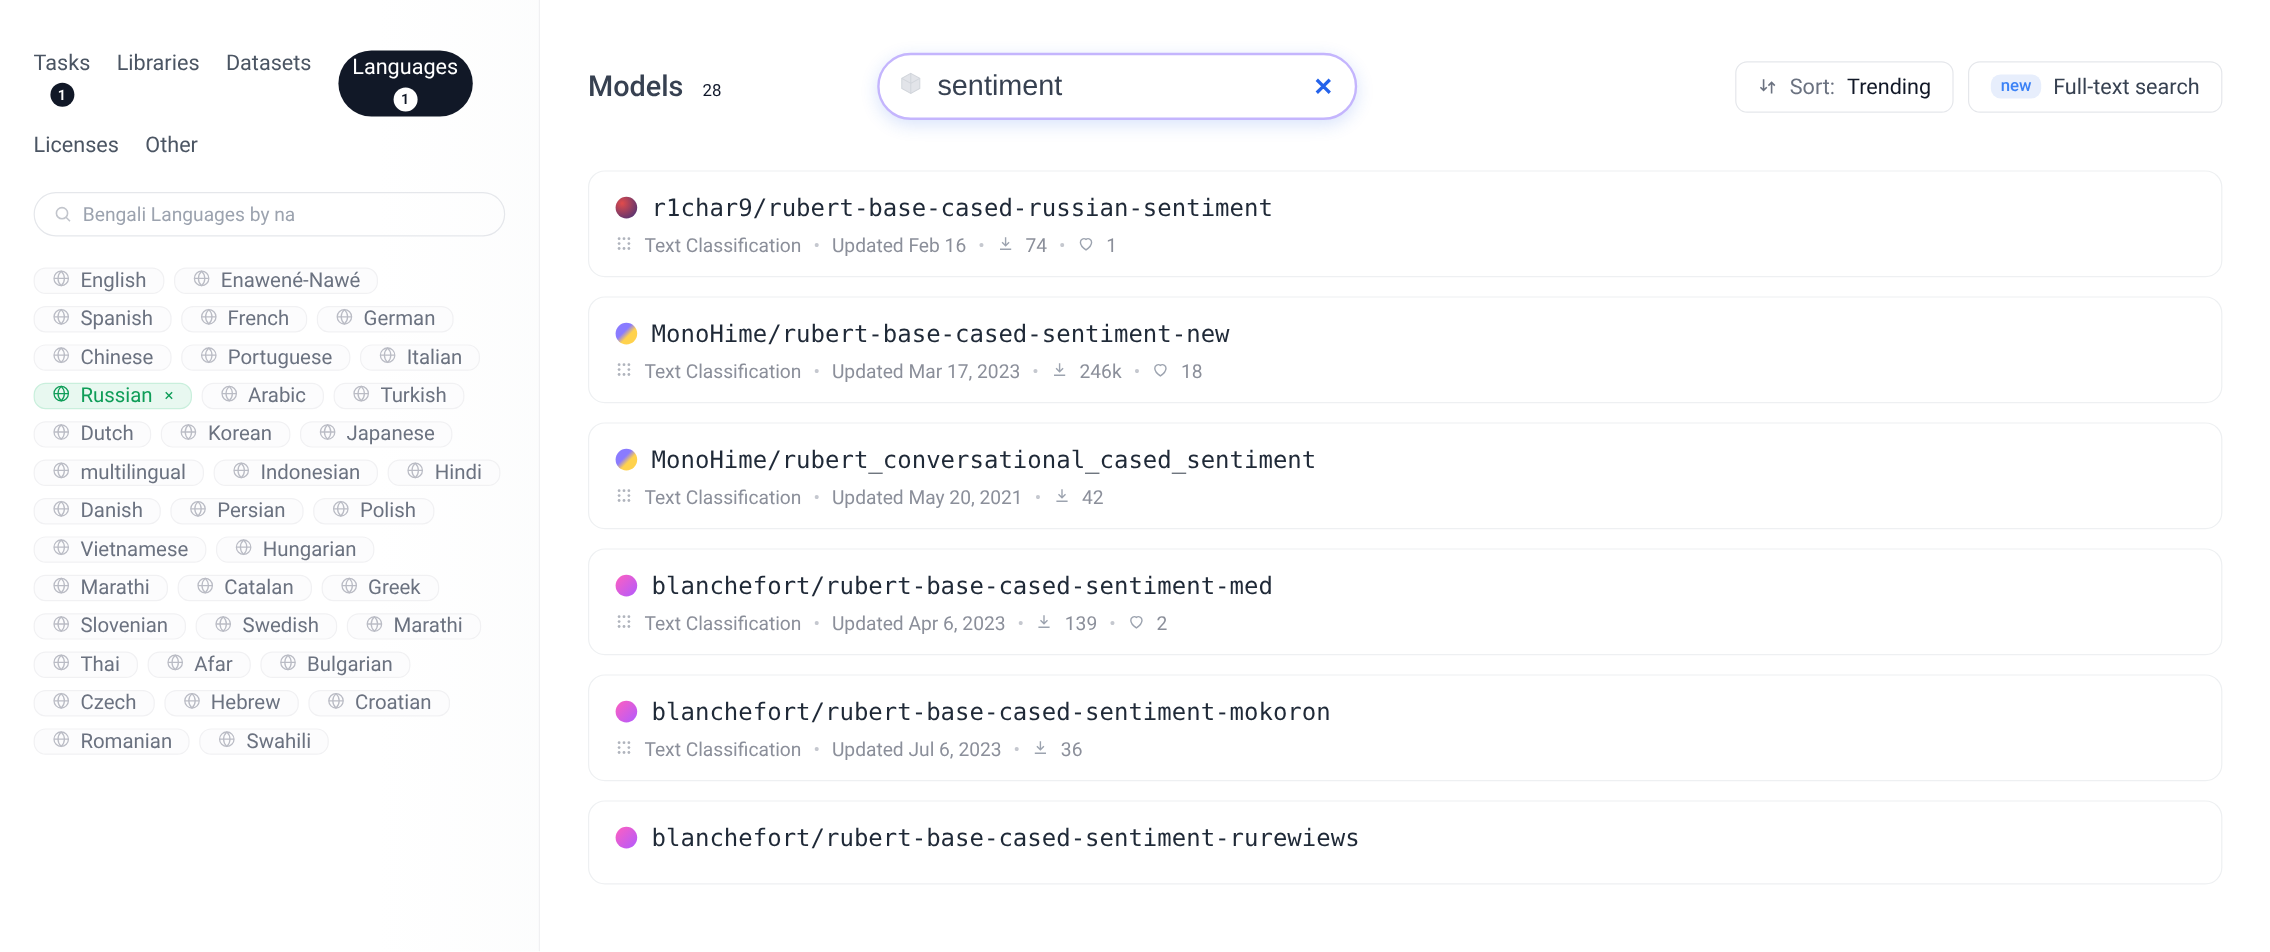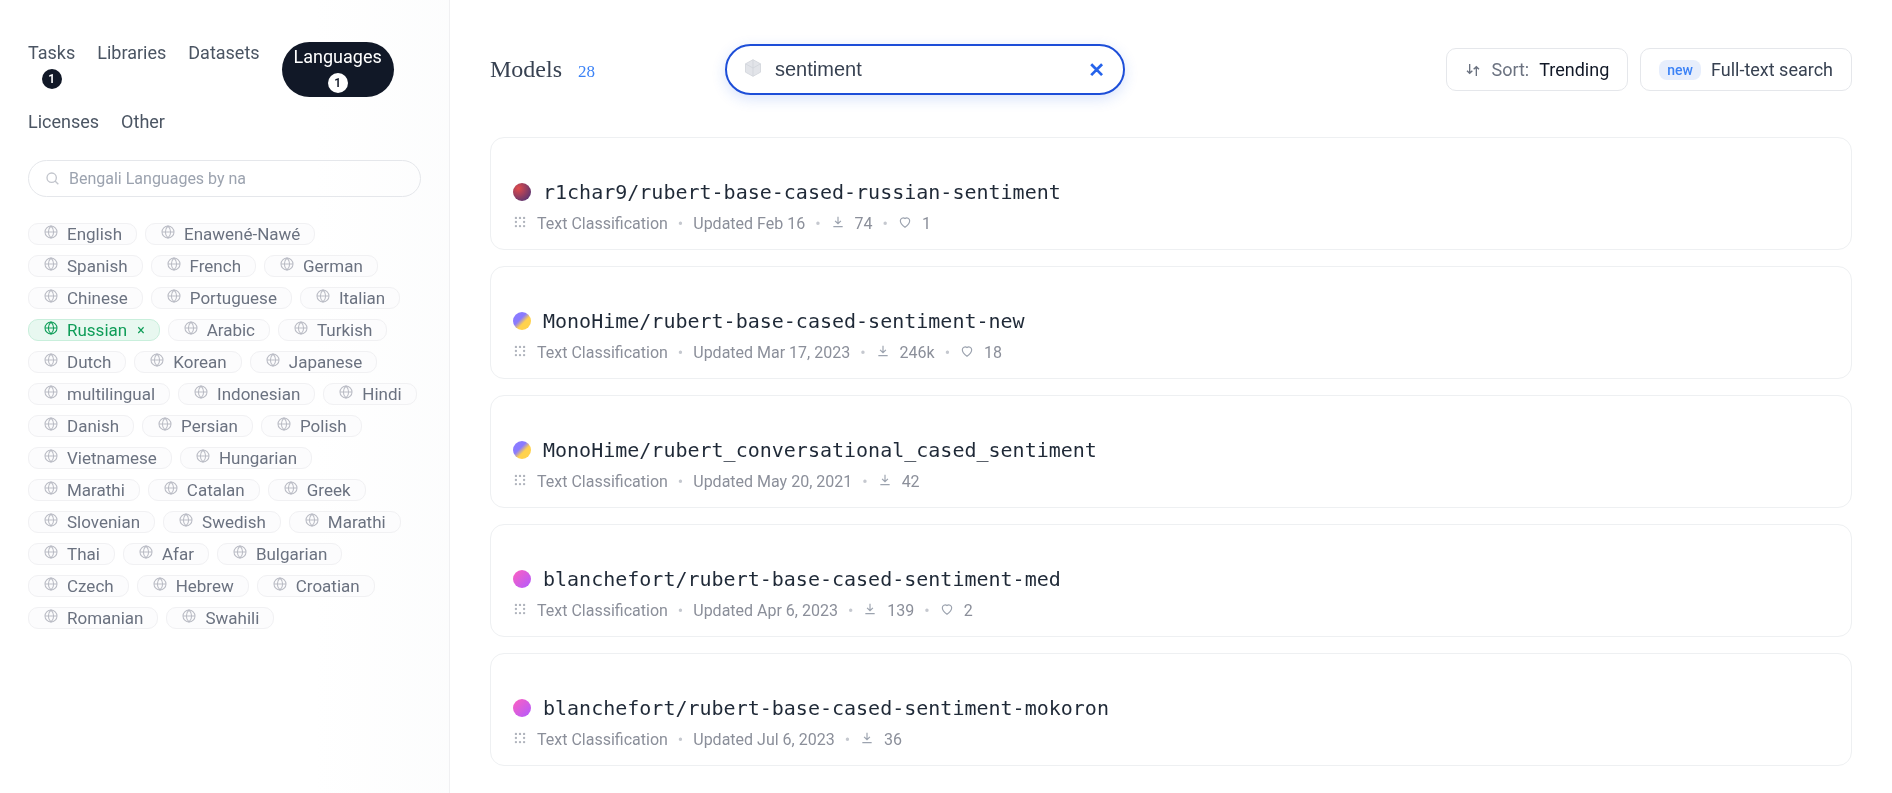--- a/index.html
+++ b/index.html
@@ -124,34 +124,33 @@
   .topbar {
     display: flex;
     align-items: center;
     margin-bottom: 42px;
     gap: 20px;
   }
   .heading {
     display: flex;
     align-items: baseline;
     gap: 16px;
-    font-family: Liberation Serif, serif;
   }
   .heading-title { font-size: 24px; color: #374151; font-weight: 500; }
-  .heading-count { font-size: 17px; color: #3b82f6; }
+  .heading-count { font-size: 14px; color: #0f172a; }
   .search-wrap {
     margin-left: 110px;
     position: relative;
   }
   .search-box {
     width: 400px;
-    border: 2px solid #1d4ed8;
+    border: 2px solid #c4b5fd;
     border-radius: 28px;
     padding: 12px 48px 12px 48px;
-    font-size: 20px;
+    font-size: 24px;
     color: #374151;
     box-shadow: 0 4px 14px rgba(37,99,235,0.18);
     outline: none;
   }
   .search-left-icon {
     position: absolute;
     left: 18px;
     top: 50%;
     transform: translateY(-50%);
     color: #d1d5db;
@@ -194,21 +193,21 @@
   }
   .sort-label { color: #6b7280; }
   .sort-value { color: #111827; }
   .list { display: flex; flex-direction: column; gap: 16px; }
   .card {
     border: 1px solid #eef0f2;
     border-radius: 14px;
     padding: 18px 22px 16px 22px;
     background: #fff;
   }
-  .card-title-row { display: flex; align-items: center; gap: 12px; margin-bottom: 10px; margin-top: 24px; }
+  .card-title-row { display: flex; align-items: center; gap: 12px; margin-bottom: 10px; }
   .avatar {
     width: 18px;
     height: 18px;
     border-radius: 50%;
     flex-shrink: 0;
   }
   .model-name {
     font-family: ui-monospace, "SF Mono", Menlo, Consolas, monospace;
     font-size: 20px;
     color: #1f2937;
@@ -684,14 +683,20 @@
           <span>Text Classification</span>
           <span class="dot">•</span>
           <span>Updated Jul 6, 2023</span>
           <span class="dot">•</span>
           <span class="meta-icon"><svg width="14" height="14" viewBox="0 0 24 24" fill="none" stroke="#9ca3af" stroke-width="2">
               <path d="M12 3v12M7 10l5 5 5-5M4 20h16"></path>
             </svg></span>
           <span>36</span>
         </div>
       </div>
+      <div class="card">
+        <div class="card-title-row">
+          <div class="avatar" style="background: linear-gradient(135deg, rgb(255, 95, 191), rgb(177, 91, 255));"></div>
+          <span class="model-name">blanchefort/rubert-base-cased-sentiment-rurewiews</span>
+        </div>
+      </div>
     </div>
 </div>
 
 </body></html>

